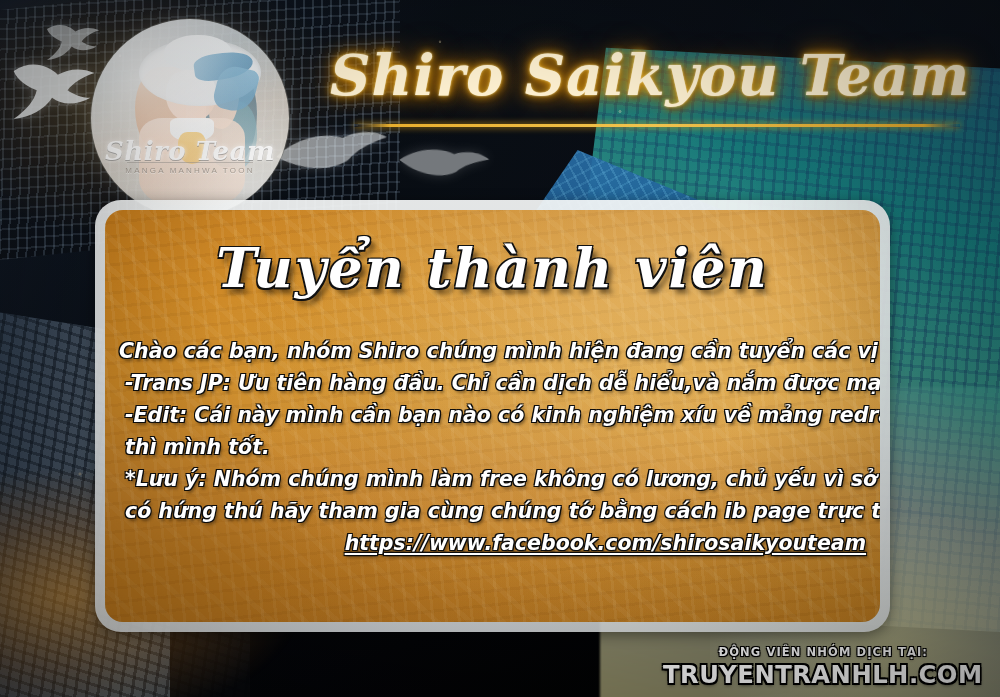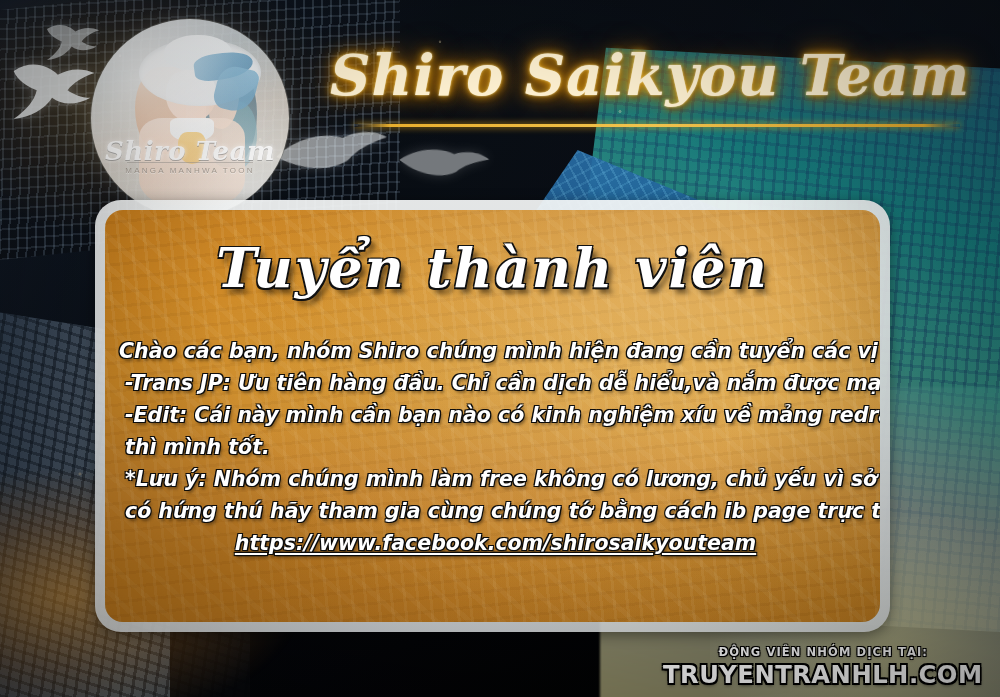--- a/index.html
+++ b/index.html
@@ -339,21 +339,21 @@
     text-shadow:
       -1.2px -1.2px 0 #0d0d0d, 1.2px -1.2px 0 #0d0d0d,
       -1.2px 1.2px 0 #0d0d0d, 1.2px 1.2px 0 #0d0d0d,
       0 0 1px #0d0d0d,
       2px 3px 3px rgba(25,15,5,0.45);
     white-space:nowrap;
   }
   #panel-body .ln{ display:block; }
   #panel-body .ln.center{ text-align:center; }
   #panel-body .ln.left{ text-align:left; padding-left:6px; }
-  #panel-body .ln.link{ text-align:center; padding-left:6px; text-decoration:underline; text-underline-offset:3px; }
+  #panel-body .ln.link{ text-align:right; padding-left:6px; text-decoration:underline; text-underline-offset:3px; }
 
   
   #credit{
     position:absolute; right:12px; bottom:8px;
     text-align:center;
     font-family:"DejaVu Sans", sans-serif;
     font-weight:bold;
     color:#ffffff;
   }
   #credit-line1{

